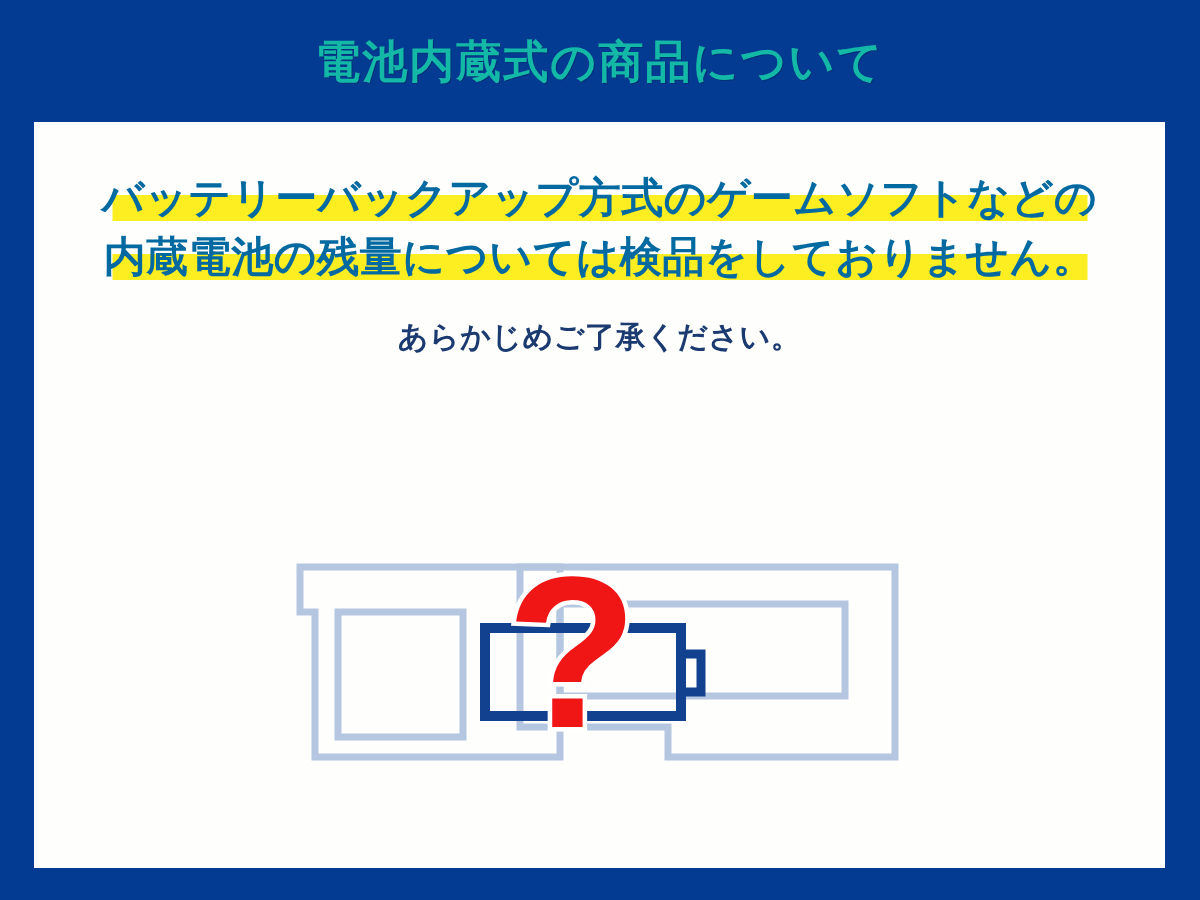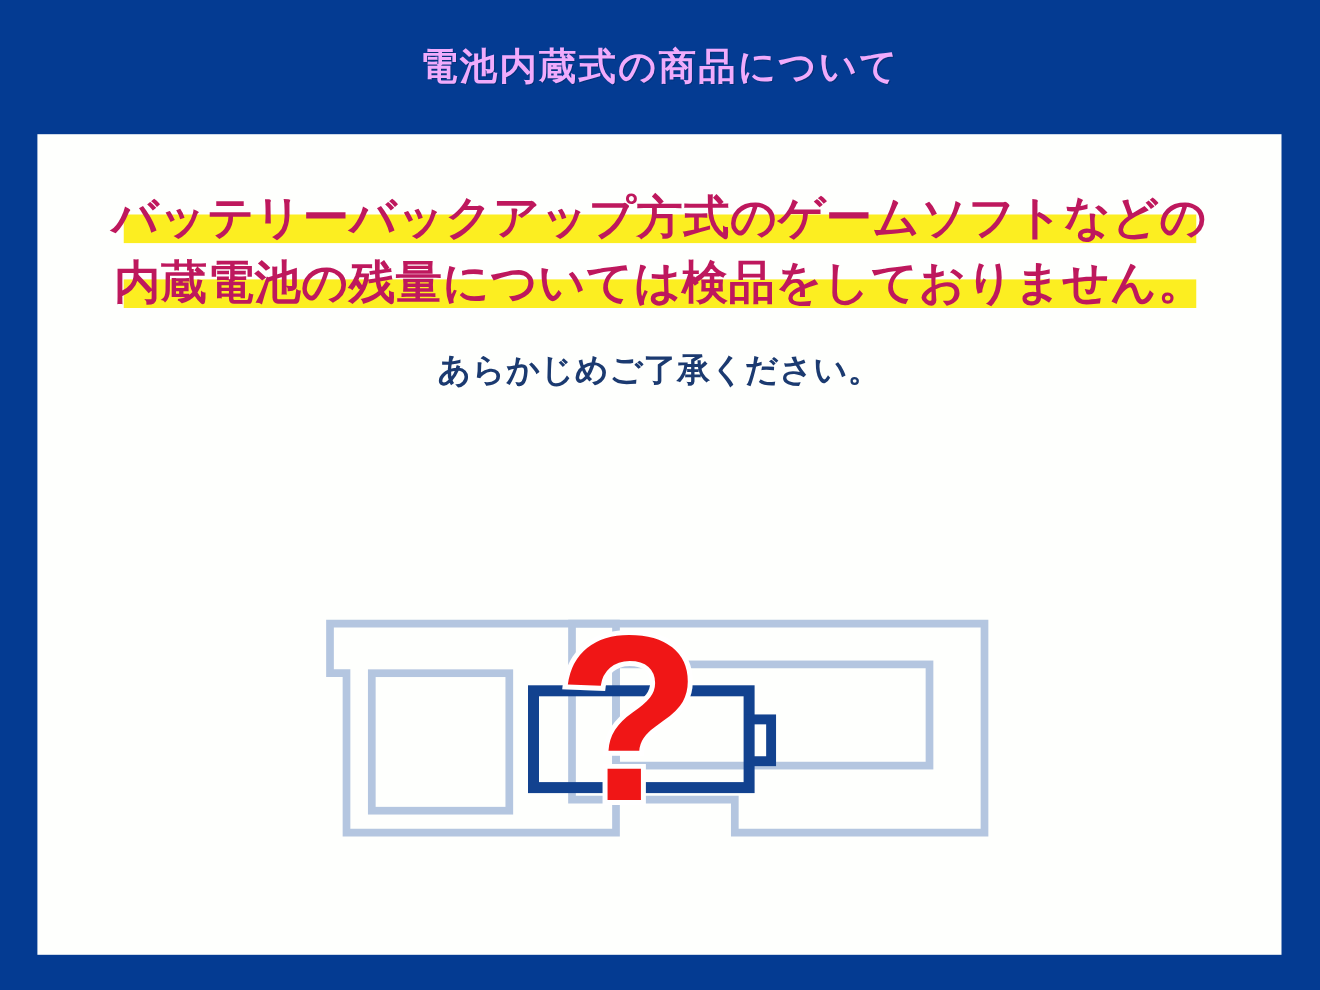--- a/index.html
+++ b/index.html
@@ -24,22 +24,22 @@
     left: 0;
     top: 0;
     width: 1200px;
     height: 122px;
     display: flex;
     align-items: center;
     justify-content: center;
   }
 
   .title-text {
-    color: #f0abfc;
-    font-size: 34px;
+    color: #14b8a6;
+    font-size: 45px;
     font-weight: bold;
     letter-spacing: 2px;
     line-height: 1;
     white-space: nowrap;
     text-shadow: 1px 1px 0 rgba(0,0,0,0.18);
   }
 
   
   .panel {
     position: absolute;
@@ -75,21 +75,21 @@
     background: #FCEE21;
     z-index: 0;
   }
 
   .headline-line.line-1 .marker { width: 975px; }
   .headline-line.line-2 .marker { width: 975px; }
 
   .headline-line .htext {
     position: relative;
     z-index: 1;
-    color: #be185d;
+    color: #0369a1;
     font-size: 42px;
     font-weight: bold;
     letter-spacing: 0.5px;
   }
 
   
   .body-block {
     position: absolute;
     left: 0;
     top: 190px;

